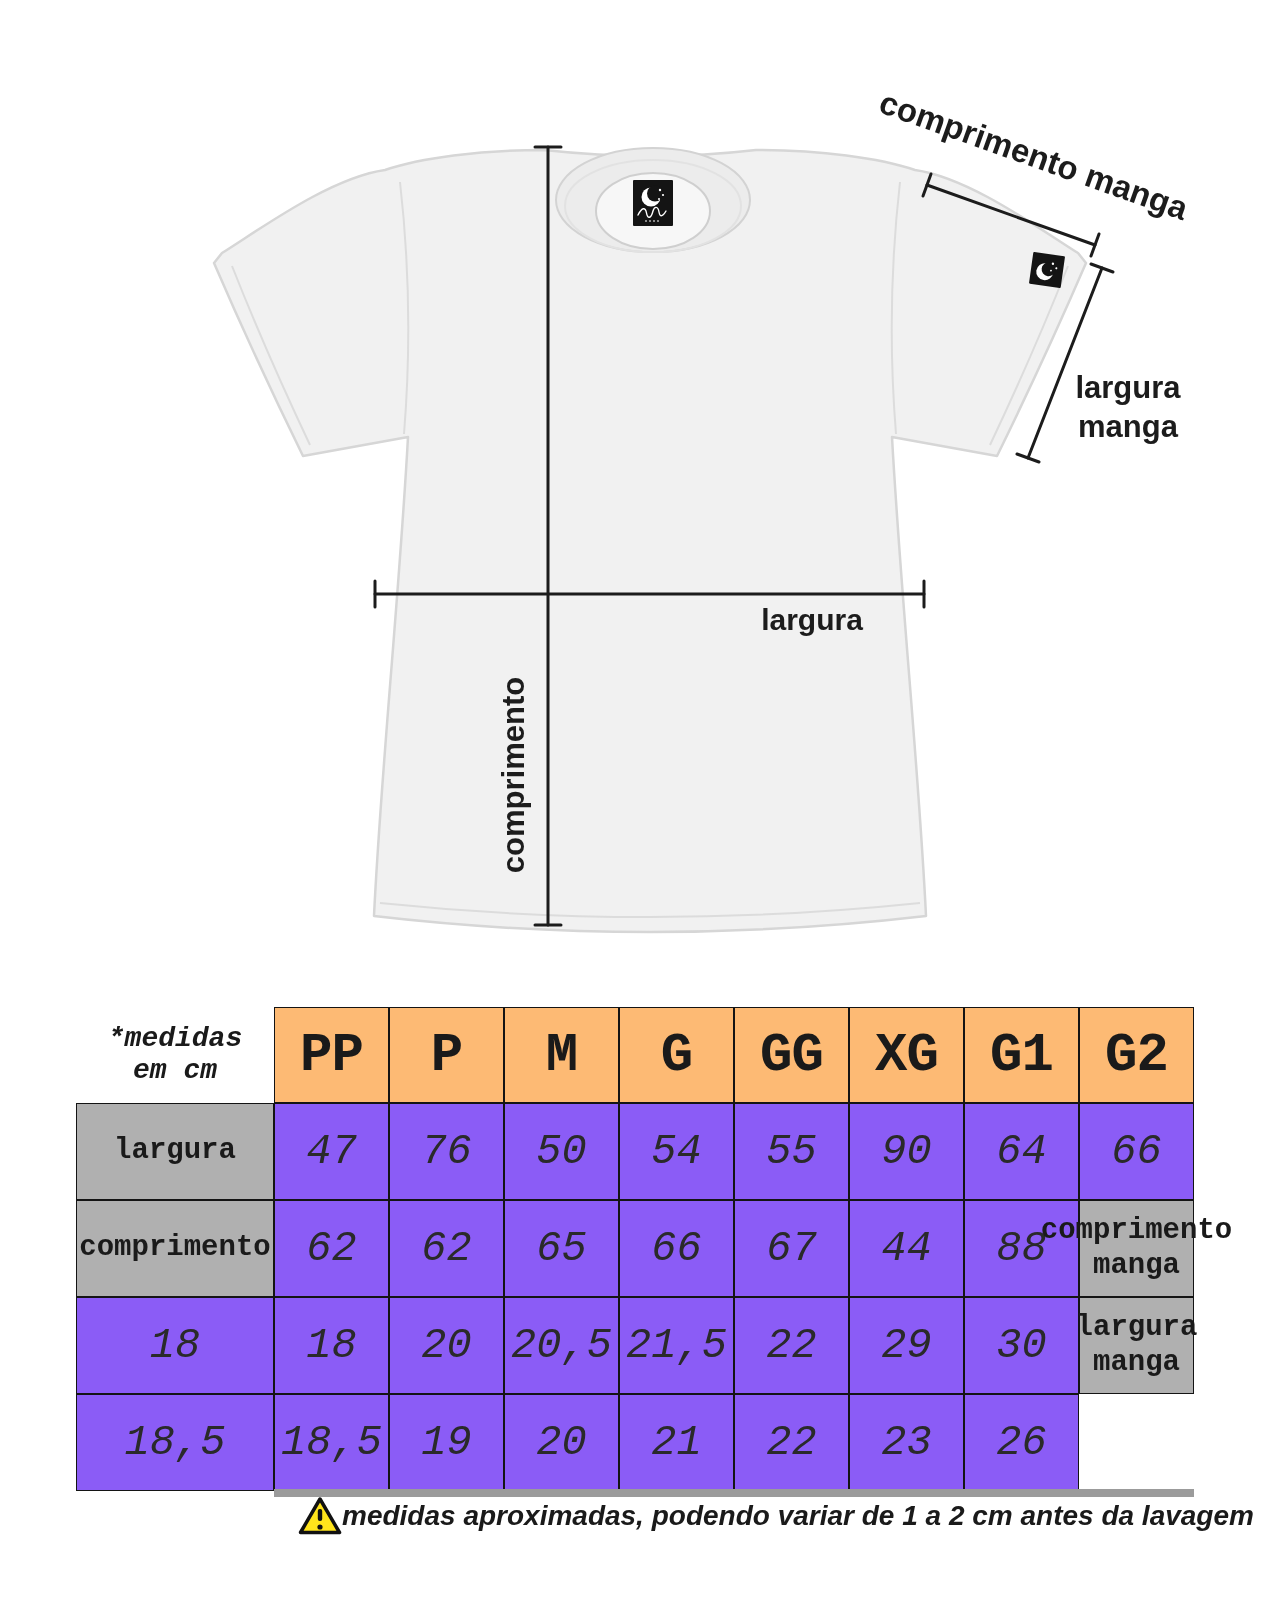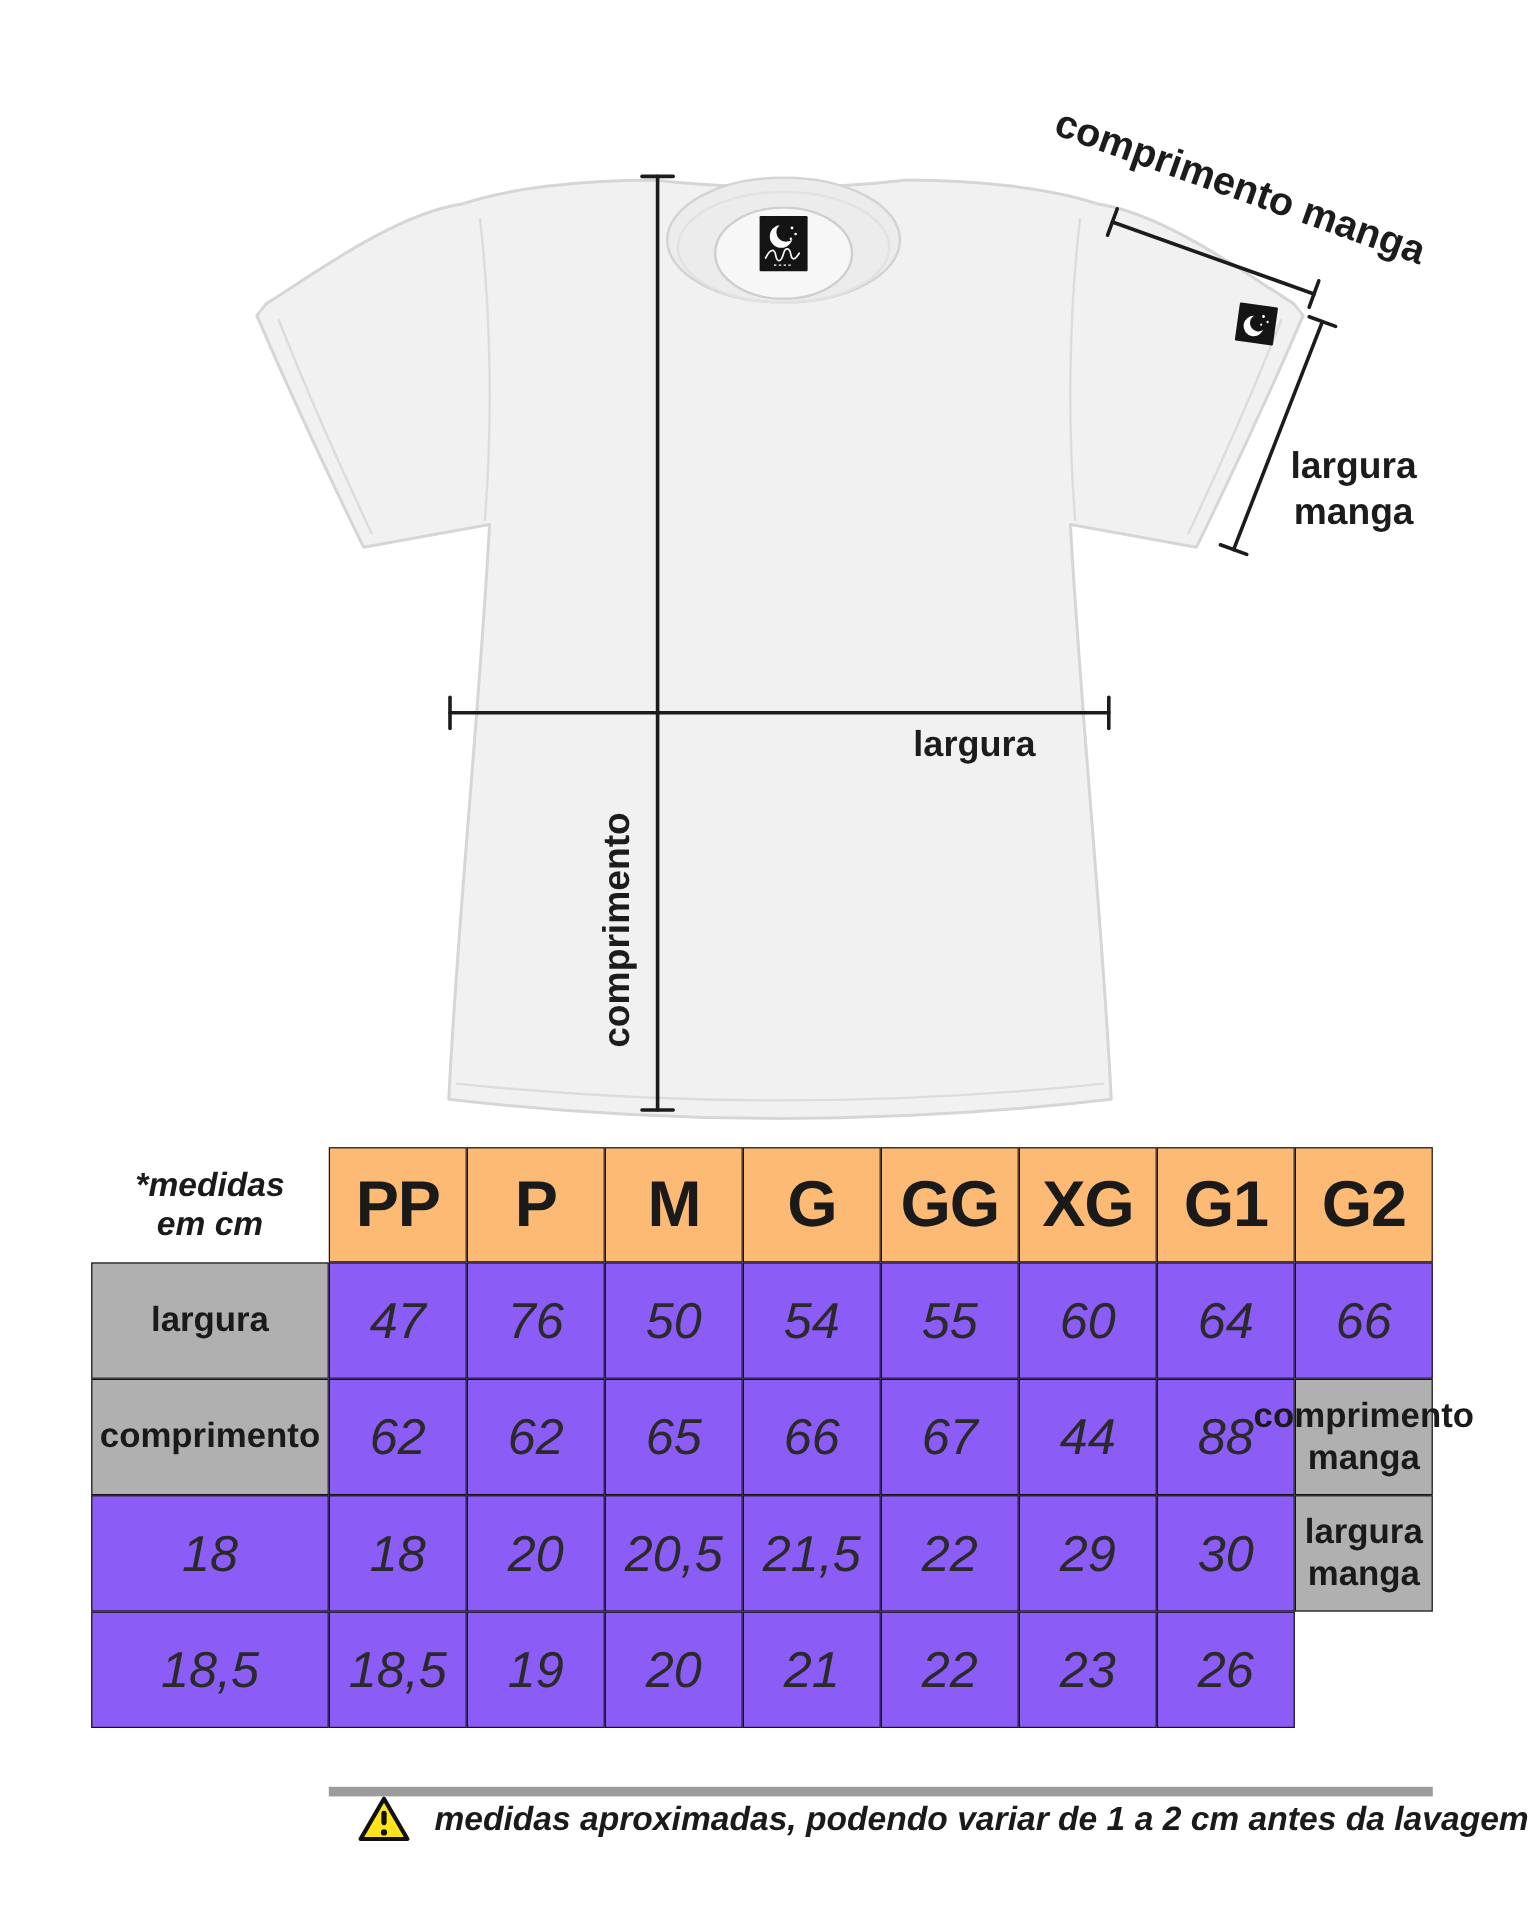--- a/index.html
+++ b/index.html
@@ -11,24 +11,25 @@
     overflow:hidden;
     font-family:"Liberation Sans", sans-serif;
     color:#1a1a1a;
   }
   .shirt-svg{position:absolute;left:0;top:0;}
 
   
   .size-table{
     position:absolute;
     left:76px;
-    top:956px;
+    top:1007px;
     display:grid;
     grid-template-columns:198px repeat(8,115px);
     grid-template-rows:96px 97px 97px 97px 97px;
+    font-family:Liberation Mono, monospace;
   }
   .cell{
     border:1.5px solid #141414;
     display:flex;
     align-items:center;
     justify-content:center;
     box-sizing:border-box;
   }
   .corner{
     border:none;
@@ -70,21 +71,21 @@
     background:#9b9b9b;
   }
 
   
   .footer{
     position:absolute;
     left:298px;
     top:1496px;
     display:flex;
     align-items:center;
-    gap:20px;
+    gap:0;
     text-align:right;
   }
   .footer-text{
     font-size:28px;
     font-weight:bold;
     font-style:italic;
     white-space:nowrap;
   }
 </style>
 </head>
@@ -198,21 +199,21 @@
     <div class="cell head">XG</div>
     <div class="cell head">G1</div>
     <div class="cell head">G2</div>
 
     <div class="cell rowlabel">largura</div>
     <div class="cell val">47</div>
     <div class="cell val">76</div>
     <div class="cell val">50</div>
     <div class="cell val">54</div>
     <div class="cell val">55</div>
-    <div class="cell val">60</div>
+    <div class="cell val">90</div>
     <div class="cell val">64</div>
     <div class="cell val">66</div>
 
     <div class="cell rowlabel">comprimento</div>
     <div class="cell val">62</div>
     <div class="cell val">62</div>
     <div class="cell val">65</div>
     <div class="cell val">66</div>
     <div class="cell val">67</div>
     <div class="cell val">44</div>

